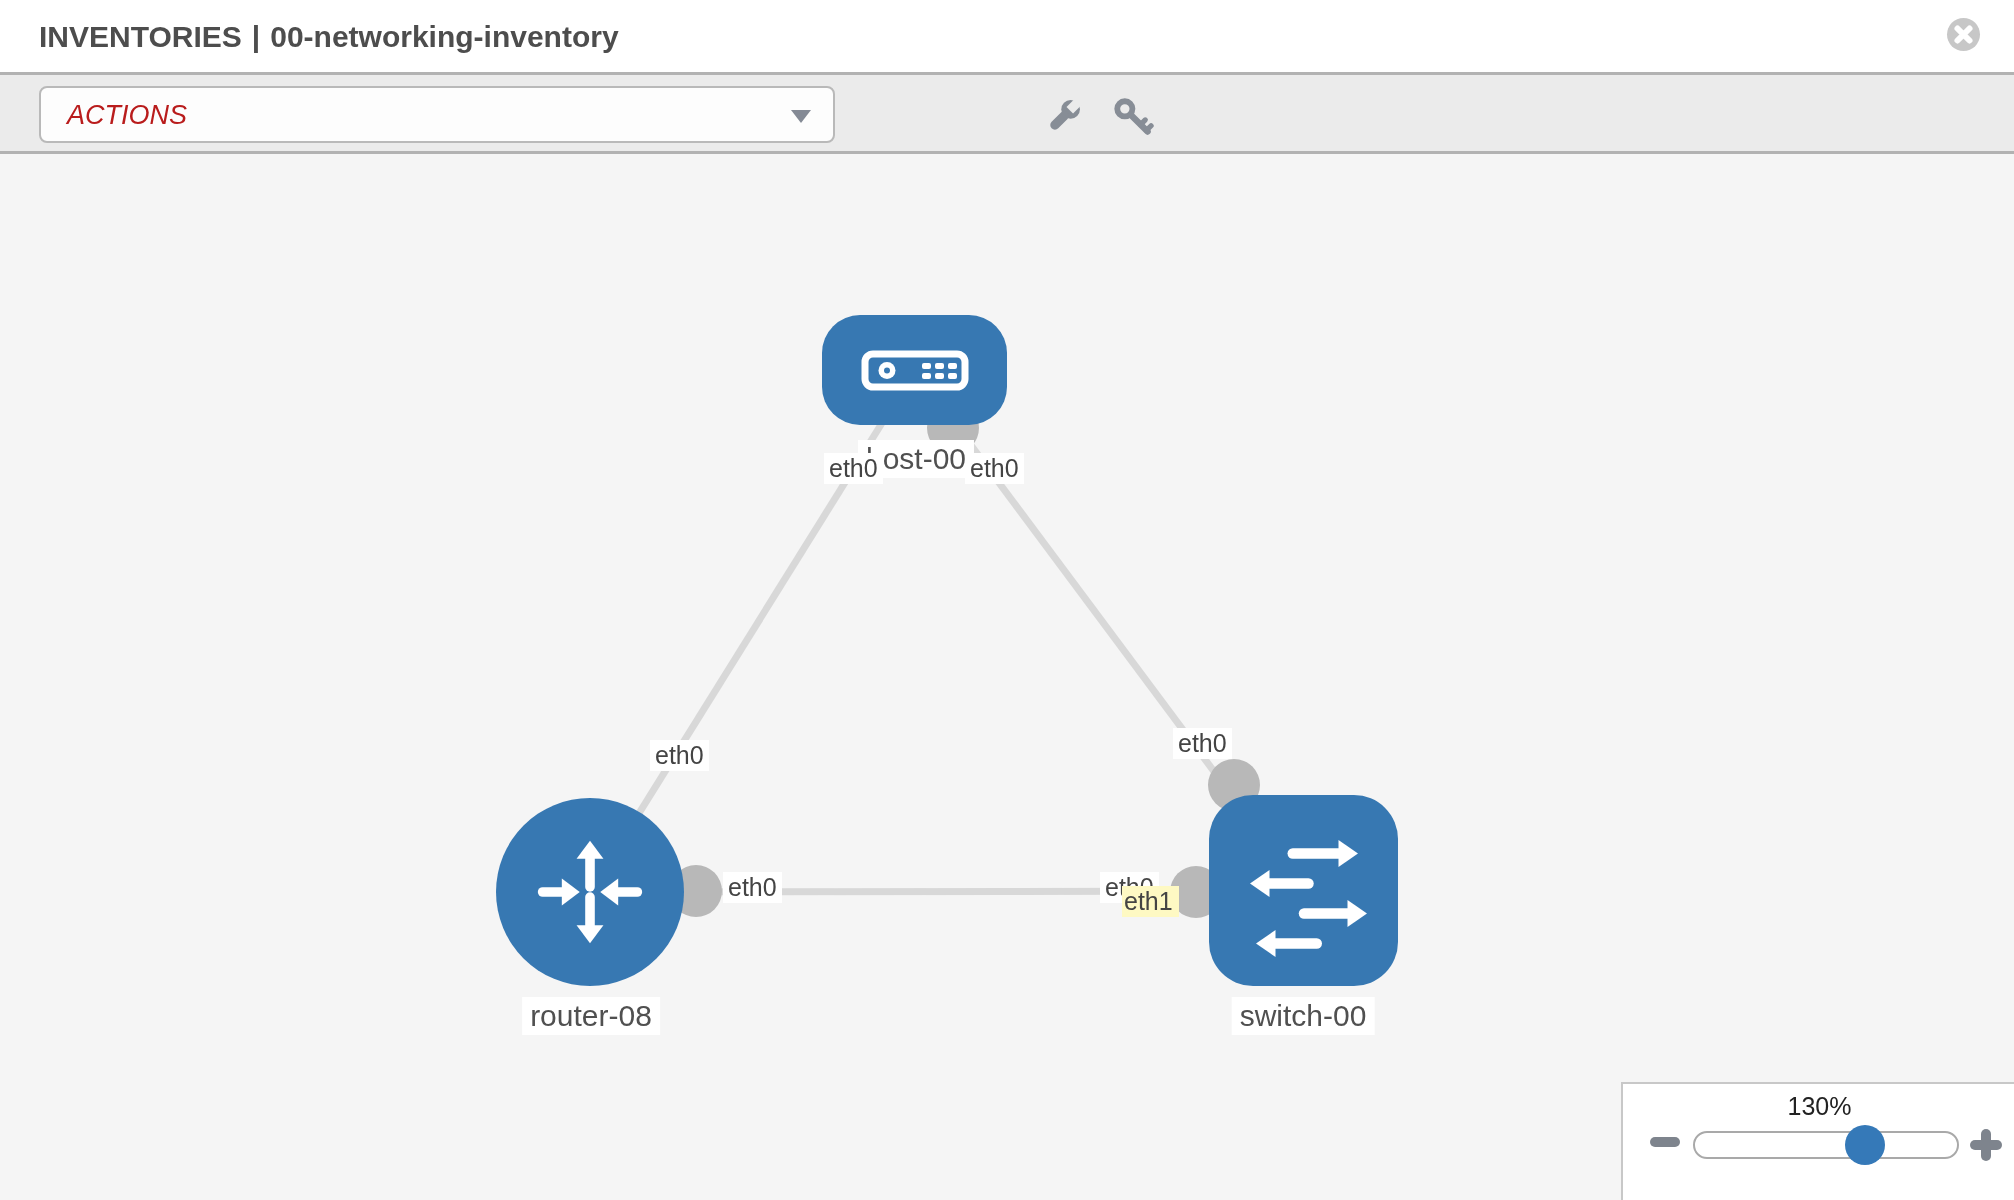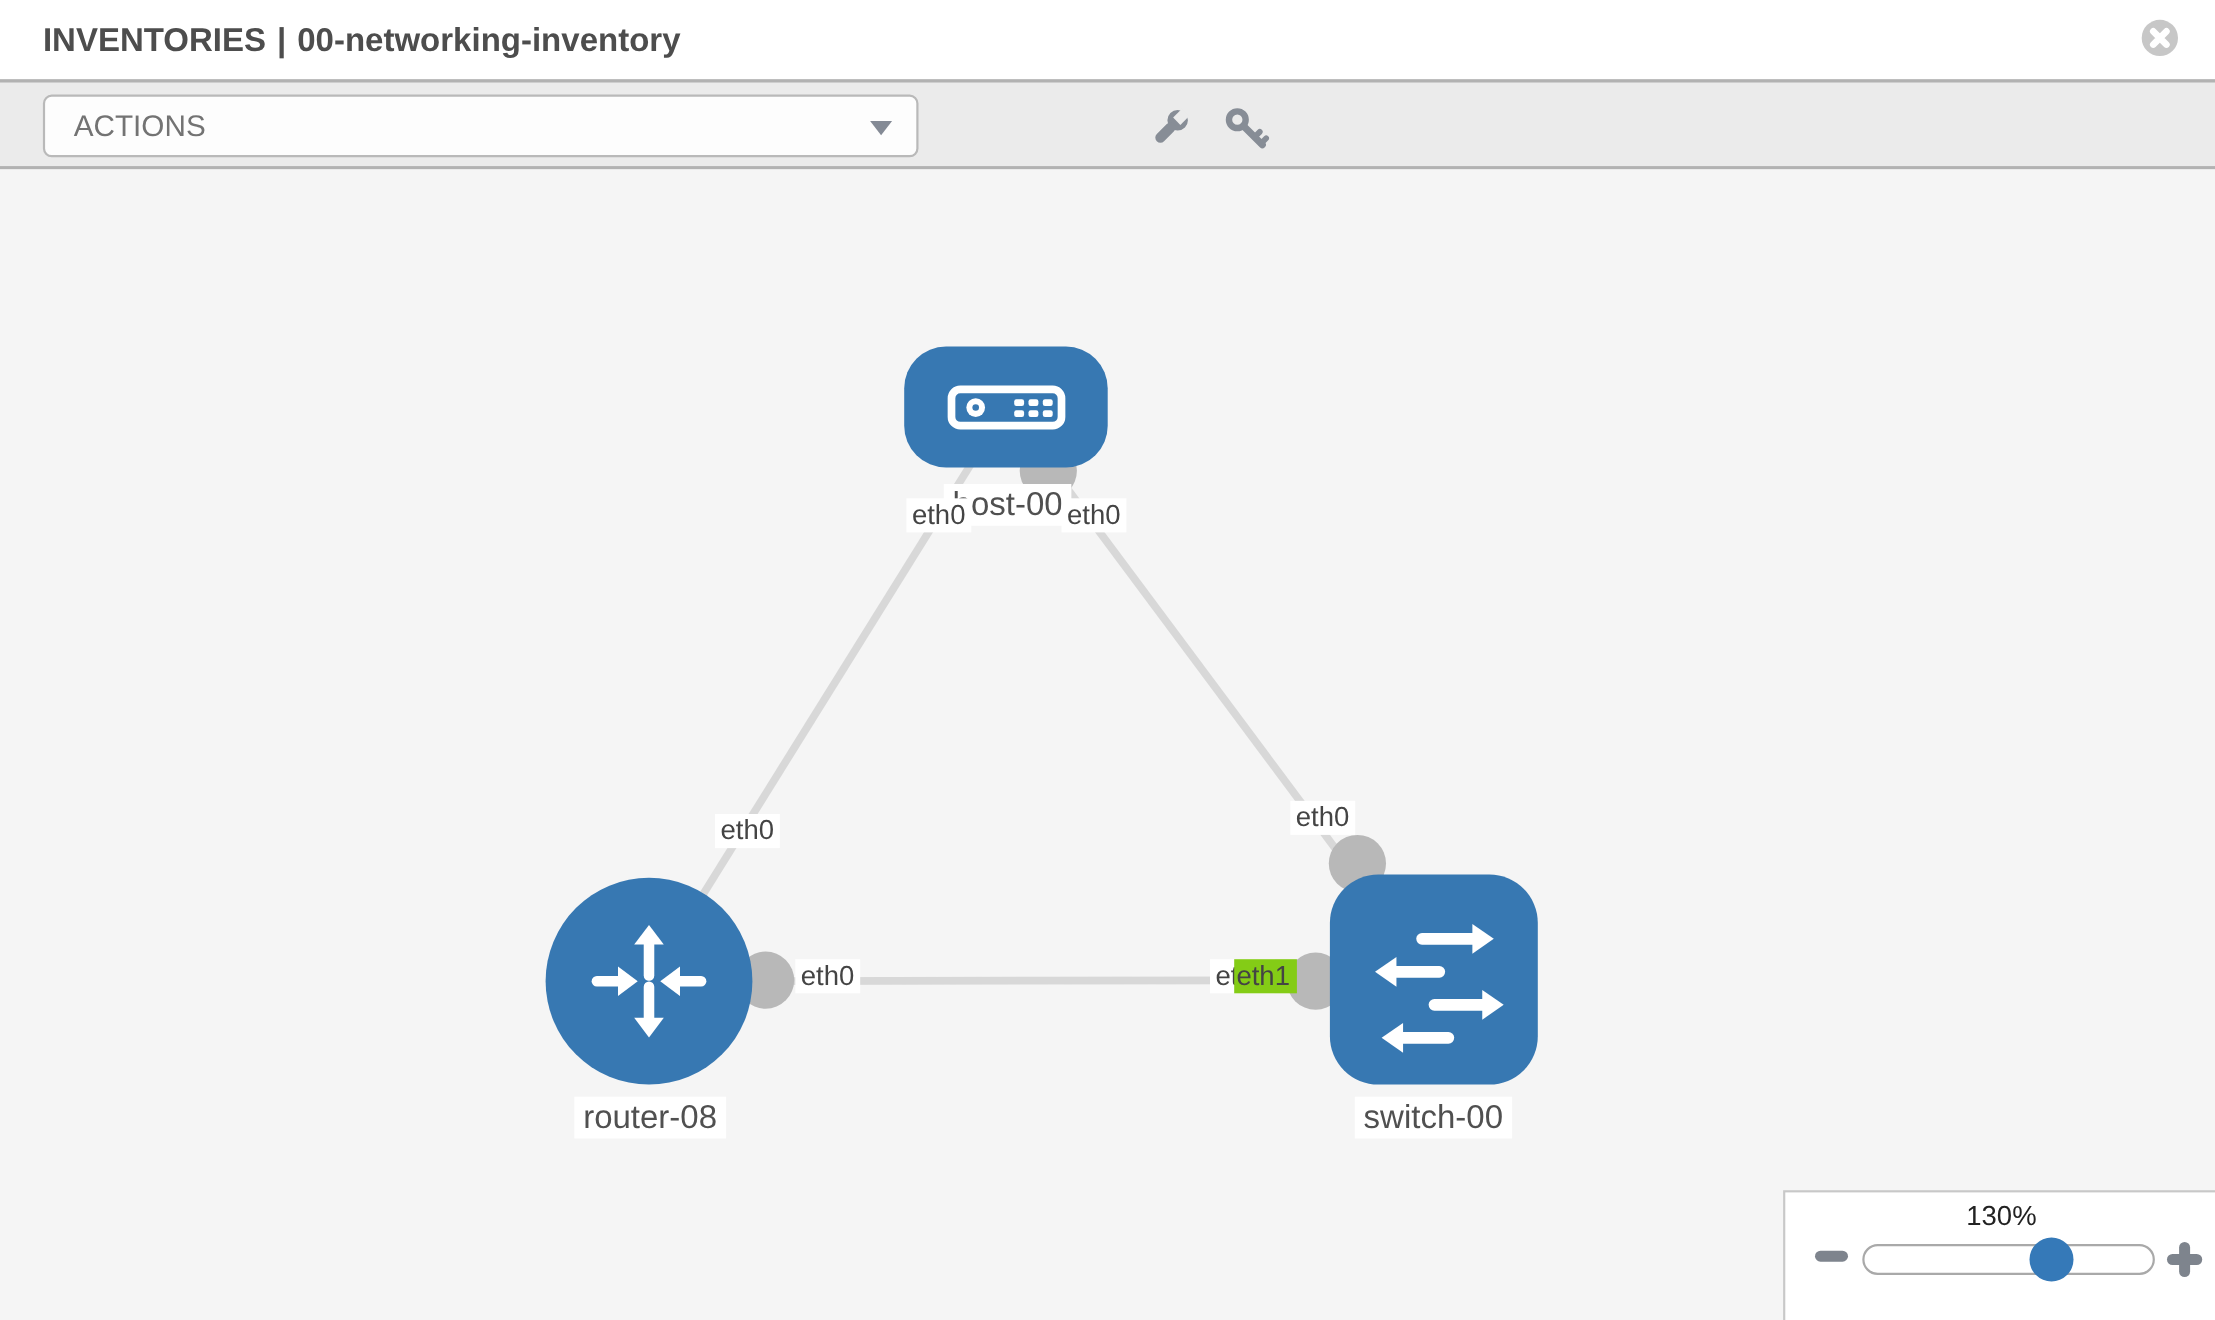--- a/index.html
+++ b/index.html
@@ -15,21 +15,21 @@
   .close-btn { position:absolute; left:1947px; top:18px; width:33px; height:33px;
                border-radius:50%; background:#c7c7c7; cursor:pointer; }
   .close-btn svg { position:absolute; inset:0; }
 
   
   .toolbar { position:absolute; left:0; top:72px; width:2014px; height:82px;
              background:#ebebeb; border-top:3px solid #b2b2b2; border-bottom:3px solid #b2b2b2; }
   .select { position:absolute; top:11px; height:57px; background:#fdfdfd;
             border:2px solid #b9b9b9; border-radius:8px; cursor:pointer; }
   .select .sel-label { position:absolute; left:26px; top:0; line-height:54px;
-                       font-size:27px; color:#737373; }
+                       font-size:27px; color:#b91c1c;font-style:italic; }
   .caret-down { position:absolute; right:22px; top:22px; width:0; height:0;
                 border-left:10px solid transparent; border-right:10px solid transparent;
                 border-top:13px solid #848a95; }
   .actions-select { left:39px;  width:796px; }
   .search-select  { left:1182px; width:796px; }
   .tool-icon { position:absolute; cursor:pointer; }
   .wrench { left:1043px; top:20px; }
   .key    { left:1112px; top:21px; }
 
   
@@ -42,21 +42,21 @@
   .node-host   { left:822px;  top:161px; width:185px; height:110px; border-radius:38px; }
   .node-router { left:496px;  top:644px; width:188px; height:188px; border-radius:50%; }
   .node-switch { left:1209px; top:641px; width:189px; height:191px; border-radius:44px; }
 
   .node-label { position:absolute; transform:translateX(-50%); background:#ffffff;
                 color:#505050; font-size:30px; padding:2px 8px; white-space:nowrap; z-index:3; }
   .if-label { position:absolute; background:#ffffff; color:#444444; font-size:25px;
               padding:1px 5px; white-space:nowrap; z-index:3; }
   .if-overlap { position:absolute; z-index:3; font-size:25px; color:#444444; }
   .if-overlap .behind { background:#ffffff; padding:1px 5px; display:inline-block; }
-  .if-overlap .front  { position:absolute; left:22px; top:0; background:#84cc16;
+  .if-overlap .front  { position:absolute; left:22px; top:14px; background:#fef9c3;
                         padding:1px 6px 1px 2px; }
 
   
   .zoom-panel { position:absolute; left:1621px; top:1082px; width:420px; height:140px;
                 background:#ffffff; border:2px solid #c8c8c8; z-index:5; }
   .zoom-percent { position:absolute; left:0; top:8px; width:393px; text-align:center;
                   font-size:25px; color:#222222; }
   .zoom-minus { position:absolute; left:27px; top:53px; width:30px; height:10px;
                 border-radius:5px; background:#7e848d; cursor:pointer; }
   .zoom-track { position:absolute; left:70px; top:47px; width:266px; height:28px;

